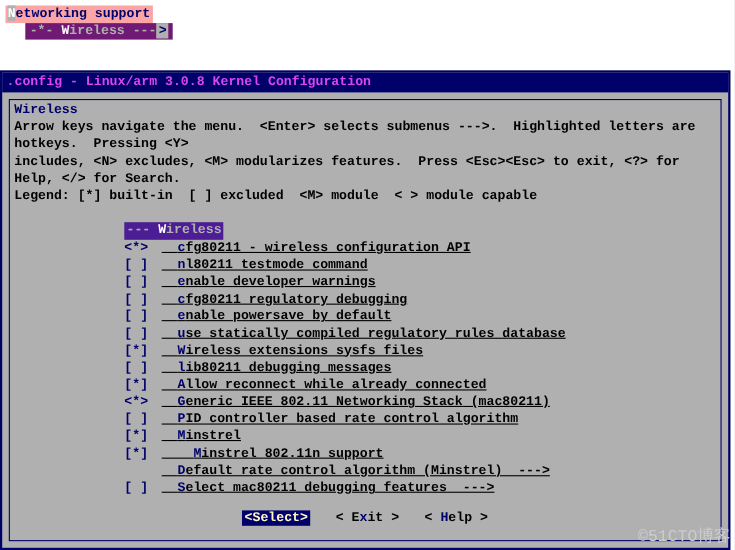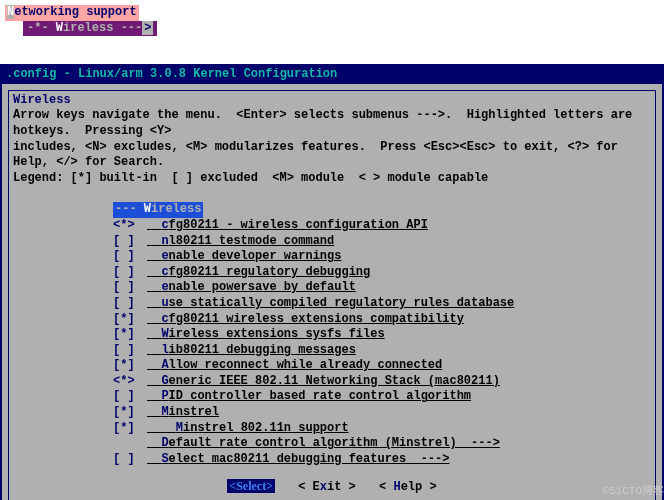--- a/index.html
+++ b/index.html
@@ -35,21 +35,21 @@
   .crumb-line2 .hotkey { color:#fff; }
   .crumb-line2 .arrow-extra { background:#b0b0b0; color:#00006a; padding:0 2px;}
   .config-window {
     margin-top: 28px;
     border: 2px solid #00006a;
     background: #b0b0b0;
     width: 660px;
   }
   .config-title {
     background: #00006a;
-    color: #14b8a6;
+    color: #d946ef;
     font-weight: bold;
     padding: 1px 4px;
   }
   .inner-frame {
     margin: 6px;
     border: 1px solid #00006a;
     background: #b0b0b0;
     padding: 2px 4px 8px 4px;
   }
   .section-title {
@@ -60,21 +60,21 @@
   .help-text {
     color: #000;
     white-space: pre-wrap;
     font-weight: bold;
     margin-bottom: 16px;
   }
   .menu-area {
     margin: 2px 60px 8px 100px;
   }
   .menu-heading {
-    background: #1d4ed8;
+    background: #4c1d95;
     color: #b0b0b0;
     font-weight: bold;
     display: inline-block;
     padding: 0 2px;
   }
   .menu-heading .hotkey { color:#fff; }
   .menu-row {
     white-space: pre;
     color: #000;
     font-weight: bold;
@@ -82,28 +82,28 @@
   }
   .sel-col { color:#00006a; display:inline-block; width:34px; }
   .hotkey { color: #00006a; }
   .buttons {
     text-align: center;
     color: #000;
     font-weight: bold;
     padding: 4px 0;
   }
   .btn { margin: 0 8px; }
-  .btn-selected { background:#00006a; color:#3b82f6; padding:0 2px;font-family:Liberation Serif, serif;}
+  .btn-selected { background:#00006a; color:#fef9c3; padding:0 2px;}
   .btn .hotkey { color:#00006a;}
   .watermark {
     position: absolute;
     right: 4px;
     bottom: 2px;
     color: #ccc;
-    font-size: 11px;
+    font-size: 15px;
     font-family: Liberation Mono, monospace;
   }
 </style>
 </head>
 <body>
 
 <div class="top-crumb">
   <div>
     <span class="crumb-line1"><span class="hotkey">N</span><span>etworking support</span></span>
   </div>
@@ -122,21 +122,20 @@
 
     <div class="menu-area">
       <div><span class="menu-heading"><span>--- </span><span class="hotkey">W</span><span>ireless</span></span></div>
       <div id="menu-items">
           <div class="menu-row"><span class="sel-col">&lt;*&gt;</span><span>  </span><span class="hotkey">c</span><span>fg80211 - wireless configuration API</span></div>
           <div class="menu-row"><span class="sel-col">[ ]</span><span>  </span><span class="hotkey">n</span><span>l80211 testmode command</span></div>
           <div class="menu-row"><span class="sel-col">[ ]</span><span>  </span><span class="hotkey">e</span><span>nable developer warnings</span></div>
           <div class="menu-row"><span class="sel-col">[ ]</span><span>  </span><span class="hotkey">c</span><span>fg80211 regulatory debugging</span></div>
           <div class="menu-row"><span class="sel-col">[ ]</span><span>  </span><span class="hotkey">e</span><span>nable powersave by default</span></div>
           <div class="menu-row"><span class="sel-col">[ ]</span><span>  </span><span class="hotkey">u</span><span>se statically compiled regulatory rules database</span></div>
-          <div class="menu-row"><span class="sel-col">[*]</span><span>  </span><span class="hotkey">c</span><span>fg80211 wireless extensions compatibility</span></div>
           <div class="menu-row"><span class="sel-col">[*]</span><span>  </span><span class="hotkey">W</span><span>ireless extensions sysfs files</span></div>
           <div class="menu-row"><span class="sel-col">[ ]</span><span>  </span><span class="hotkey">l</span><span>ib80211 debugging messages</span></div>
           <div class="menu-row"><span class="sel-col">[*]</span><span>  </span><span class="hotkey">A</span><span>llow reconnect while already connected</span></div>
           <div class="menu-row"><span class="sel-col">&lt;*&gt;</span><span>  </span><span class="hotkey">G</span><span>eneric IEEE 802.11 Networking Stack (mac80211)</span></div>
           <div class="menu-row"><span class="sel-col">[ ]</span><span>  </span><span class="hotkey">P</span><span>ID controller based rate control algorithm</span></div>
           <div class="menu-row"><span class="sel-col">[*]</span><span>  </span><span class="hotkey">M</span><span>instrel</span></div>
           <div class="menu-row"><span class="sel-col">[*]</span><span>    </span><span class="hotkey">M</span><span>instrel 802.11n support</span></div>
           <div class="menu-row"><span class="sel-col">   </span><span>  </span><span class="hotkey">D</span><span>efault rate control algorithm (Minstrel)  ---&gt;</span></div>
           <div class="menu-row"><span class="sel-col">[ ]</span><span>  </span><span class="hotkey">S</span><span>elect mac80211 debugging features  ---&gt;</span></div>
         </div>

